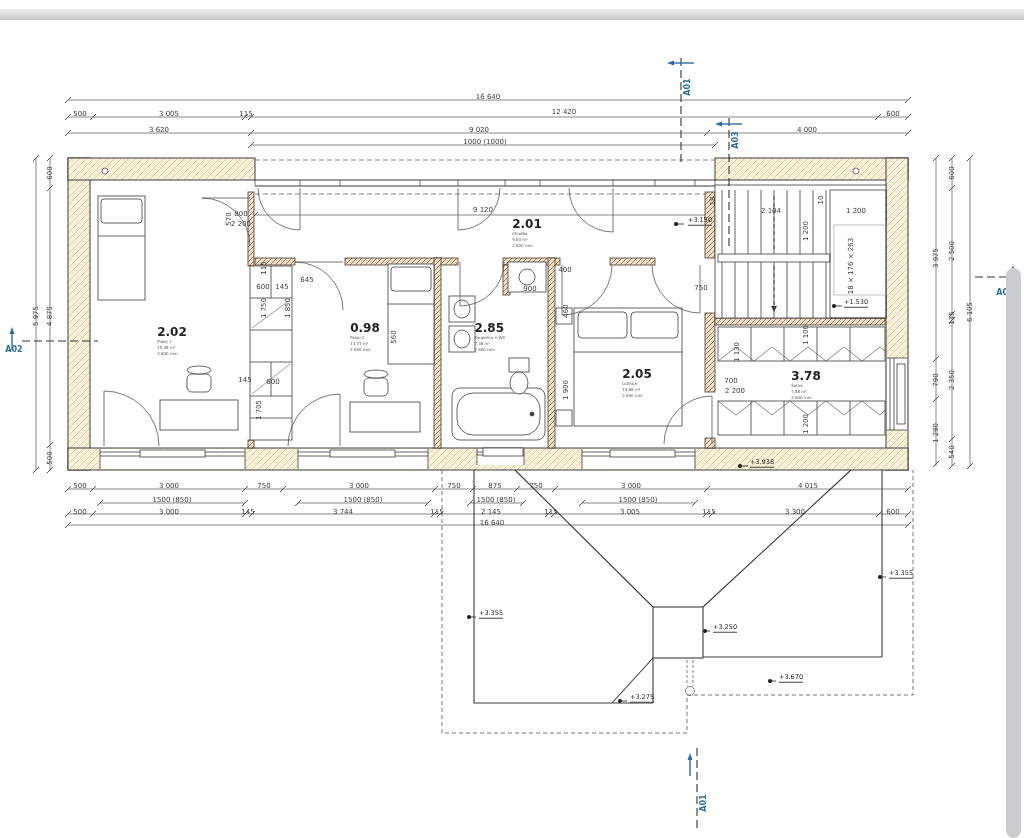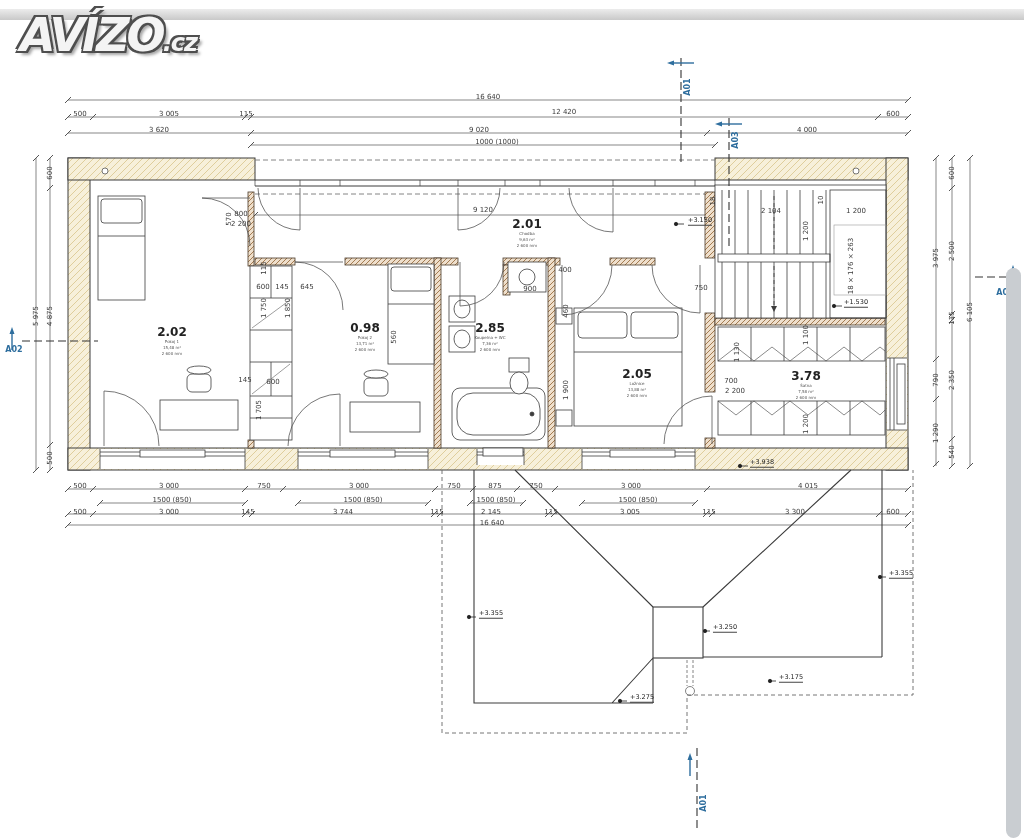--- a/index.html
+++ b/index.html
@@ -11,38 +11,37 @@
         color:#f4f4f4;font-size:46px;letter-spacing:-3px;line-height:1;white-space:nowrap;
         text-shadow:-2px -2px 0 #4e4e4e,2px -2px 0 #4e4e4e,-2px 2px 0 #4e4e4e,
                     2px 2px 0 #4e4e4e,4px 4px 3px #a8a8a8;}
   .logo .cz{font-size:24px;letter-spacing:-1px;}
   .lb{position:absolute;font-size:7px;color:#3a3a3a;white-space:nowrap;line-height:1;
       transform:translate(-50%,-50%);}
   .lbr{position:absolute;font-size:7px;color:#3a3a3a;white-space:nowrap;line-height:1;
       transform:translate(-50%,-50%) rotate(-90deg);}
   .elev{position:absolute;font-size:6.5px;color:#222;white-space:nowrap;line-height:1;
       transform:translate(-50%,-50%);border-bottom:0.5px solid #444;padding-bottom:1px;}
-  .room{position:absolute;transform:translate(-50%,-50%);text-align:center;color:#222;}
+  .room{position:absolute;transform:translate(-50%,-50%);color:#222;}
   .room-id{display:block;font-size:12px;font-weight:bold;line-height:1.2;}
   .room-sub{display:block;font-size:4px;color:#555;line-height:1.4;}
   .sec{position:absolute;font-size:8px;font-weight:bold;color:#2e6e9e;white-space:nowrap;
       transform:translate(-50%,-50%);}
   .secr{position:absolute;font-size:8px;font-weight:bold;color:#2e6e9e;white-space:nowrap;
       transform:translate(-50%,-50%) rotate(-90deg);}
   .scrollbar{position:absolute;left:1006px;top:268px;width:15px;height:570px;
       background:#c9cdd1;border-radius:8px;}
   svg{position:absolute;left:0;top:0;}
 </style>
 </head>
 <body>
 
 <div class="stage">
 
   <div class="topbar"></div>
-  <div class="logo"><span>AVÍZO</span><span class="cz">.cz</span></div>
 
   <svg width="1024" height="838" viewBox="0 0 1024 838">
     <defs>
       <pattern id="ins" width="7" height="7" patternUnits="userSpaceOnUse">
         <rect width="7" height="7" fill="#f7f0da"></rect>
         <path d="M0,7 L7,0" stroke="#dfce9c" stroke-width="1"></path>
       </pattern>
       <pattern id="iwall" width="5" height="5" patternUnits="userSpaceOnUse">
         <rect width="5" height="5" fill="#eedfcc"></rect>
         <path d="M0,5 L5,0" stroke="#a57c52" stroke-width="1"></path>
@@ -250,21 +249,21 @@
 
   <span class="lb" style="left:488px;top:97px">16 640</span>
   <span class="lb" style="left:80px;top:114px">500</span>
   <span class="lb" style="left:169px;top:114px">3 005</span>
   <span class="lb" style="left:246px;top:114px">115</span>
   <span class="lb" style="left:564px;top:112px">12 420</span>
   <span class="lb" style="left:893px;top:114px">600</span>
   <span class="lb" style="left:159px;top:130px">3 620</span>
   <span class="lb" style="left:479px;top:130px">9 020</span>
   <span class="lb" style="left:807px;top:130px">4 000</span>
-  <span class="lb" style="left:497px;top:142px">1000 (1000)</span>
+  <span class="lb" style="left:485px;top:142px">1000 (1000)</span>
 
   <span class="lb" style="left:80px;top:486px">500</span>
   <span class="lb" style="left:169px;top:486px">3 000</span>
   <span class="lb" style="left:264px;top:486px">750</span>
   <span class="lb" style="left:359px;top:486px">3 000</span>
   <span class="lb" style="left:454px;top:486px">750</span>
   <span class="lb" style="left:495px;top:486px">875</span>
   <span class="lb" style="left:536px;top:486px">750</span>
   <span class="lb" style="left:631px;top:486px">3 000</span>
   <span class="lb" style="left:808px;top:486px">4 015</span>
@@ -299,21 +298,21 @@
   <span class="lbr" style="left:952px;top:452px">540</span>
   <span class="lbr" style="left:970px;top:312px">6 105</span>
 
   <span class="lbr" style="left:229px;top:219px">570</span>
   <span class="lb" style="left:241px;top:214px">800</span>
   <span class="lb" style="left:241px;top:224px">2 200</span>
   <span class="lb" style="left:483px;top:210px">9 120</span>
   <span class="lbr" style="left:264px;top:268px">115</span>
   <span class="lb" style="left:263px;top:287px">600</span>
   <span class="lb" style="left:282px;top:287px">145</span>
-  <span class="lb" style="left:307px;top:287px">645</span>
+  <span class="lb" style="left:307px;top:280px">645</span>
   <span class="lbr" style="left:264px;top:308px">1 750</span>
   <span class="lbr" style="left:288px;top:308px">1 850</span>
   <span class="lb" style="left:245px;top:380px">145</span>
   <span class="lb" style="left:273px;top:382px">600</span>
   <span class="lbr" style="left:259px;top:410px">1 705</span>
   <span class="lbr" style="left:394px;top:337px">560</span>
   <span class="lb" style="left:530px;top:289px">900</span>
   <span class="lb" style="left:565px;top:270px">400</span>
   <span class="lbr" style="left:566px;top:311px">460</span>
   <span class="lbr" style="left:566px;top:390px">1 900</span>
@@ -329,21 +328,21 @@
   <span class="lbr" style="left:851px;top:266px">18 × 176 × 263</span>
   <span class="lbr" style="left:713px;top:201px">18</span>
   <span class="lbr" style="left:821px;top:200px">10</span>
 
   <span class="elev" style="left:700px;top:221px">+3.150</span>
   <span class="elev" style="left:856px;top:303px">+1.530</span>
   <span class="elev" style="left:762px;top:463px">+3.938</span>
   <span class="elev" style="left:491px;top:614px">+3.355</span>
   <span class="elev" style="left:725px;top:628px">+3.250</span>
   <span class="elev" style="left:642px;top:698px">+3.275</span>
-  <span class="elev" style="left:791px;top:678px">+3.175</span>
+  <span class="elev" style="left:791px;top:678px">+3.670</span>
   <span class="elev" style="left:901px;top:574px">+3.355</span>
 
   <div class="room" style="left:527px;top:233px">
     <span class="room-id">2.01</span>
     <span class="room-sub">Chodba</span>
     <span class="room-sub">9,63 m²</span>
     <span class="room-sub">2 600 mm</span>
   </div>
   <div class="room" style="left:172px;top:341px">
     <span class="room-id">2.02</span>

